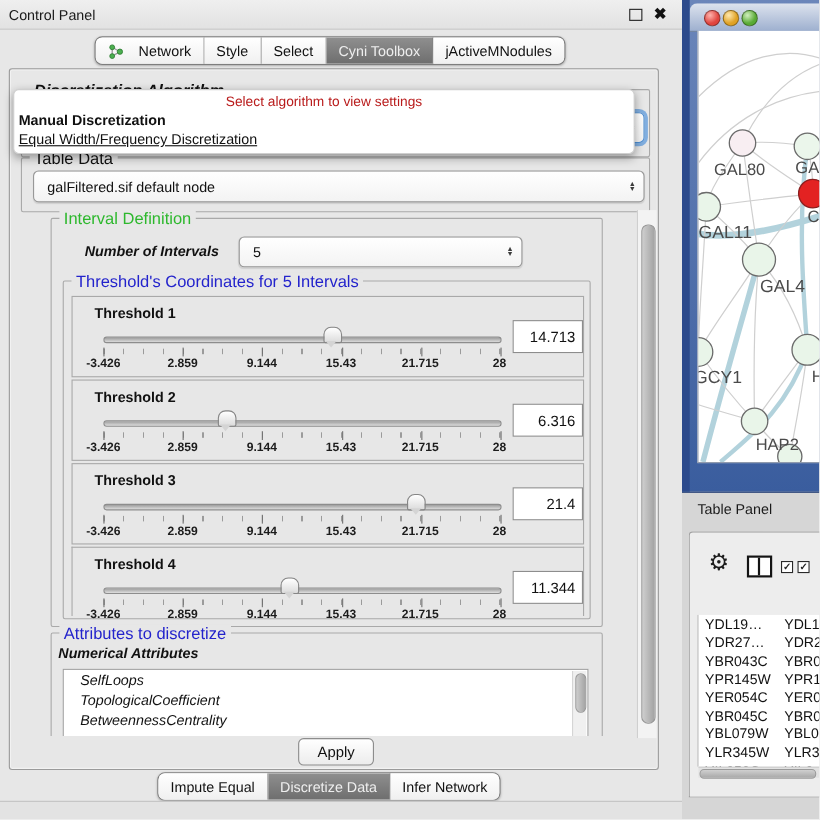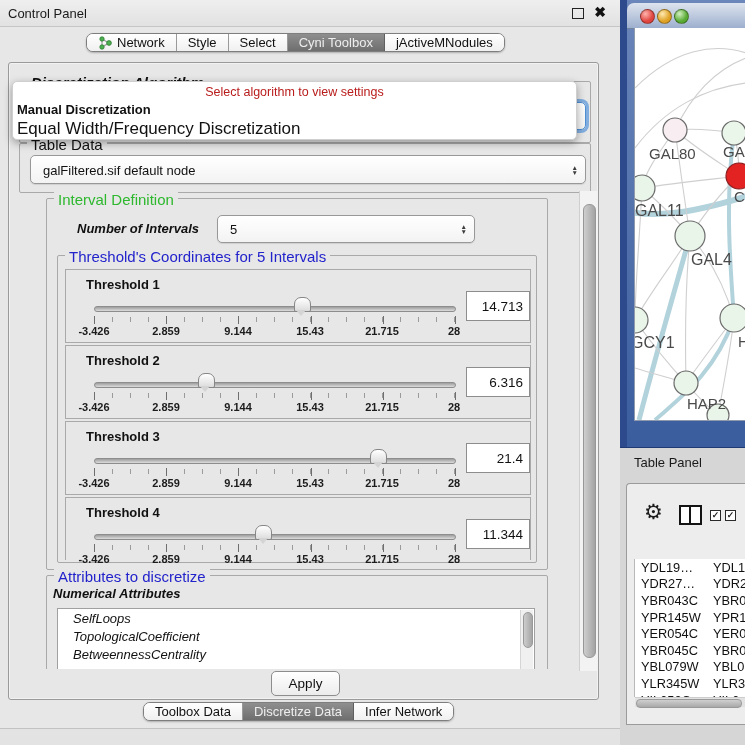--- a/index.html
+++ b/index.html
@@ -6,40 +6,40 @@
   #app{position:relative;width:745px;height:745px;overflow:hidden;background:#e7e7e7;
        font-family:"Liberation Sans",sans-serif;color:#111;}
   .abs{position:absolute;}
   
   #titlebar{left:0;top:0;width:620px;height:26px;background:linear-gradient(#efefef,#e2e2e2);border-bottom:1px solid #c6c6c6;}
   #titlebar .t{position:absolute;left:8px;top:6px;font-size:13px;color:#1a1a1a;}
   .float-ic{position:absolute;right:36px;top:8px;width:10px;height:9px;border:1.6px solid #222;}
   .close-ic{position:absolute;right:14px;top:4px;font-size:14px;font-weight:bold;color:#111;}
   
   .segbar{display:flex;border:1px solid #7e7e7e;border-radius:7px;overflow:hidden;box-shadow:0 1px 2px rgba(0,0,0,.25);background:#fff;}
-  .seg{display:flex;align-items:center;justify-content:center;gap:5px;font-size:13px;
-       background:linear-gradient(#ffffff,#f0f0f0);color:#111;border-right:1px solid #9a9a9a;padding:0 11px;height:17px;white-space:nowrap;}
+  .seg{display:flex;align-items:center;justify-content:center;gap:14px;font-size:13px;
+       background:linear-gradient(#ffffff,#f0f0f0);color:#111;border-right:1px solid #9a9a9a;padding:0 11px;height:24px;white-space:nowrap;}
   .seg:last-child{border-right:none;}
   .seg.active{background:linear-gradient(#8f8f8f,#6e6e6e);color:#eeeeee;border-right-color:#5f5f5f;}
   
   #mainpanel{left:8px;top:62px;width:589px;height:636px;border:1px solid #9a9a9a;border-radius:3px;background:#e7e7e7;box-shadow:inset 0 0 0 1px #f2f2f2;}
   .group{position:absolute;border:1px solid #a9a9a9;border-radius:2px;}
   .gtitle{position:absolute;top:-8px;left:7px;background:#e7e7e7;padding:0 4px;font-size:15px;white-space:nowrap;}
   .green{color:#2db82d;} .blue{color:#2323cc;} .bold{font-weight:bold;font-style:italic;}
   .combo{position:absolute;background:linear-gradient(#ffffff,#f3f3f3);border:1px solid #989898;border-radius:5px;box-shadow:0 1px 1px rgba(0,0,0,.10);}
   .combo .val{position:absolute;left:12px;top:50%;transform:translateY(-50%);font-size:13px;color:#111;}
   .stepper{position:absolute;right:7px;top:50%;transform:translateY(-50%);display:flex;flex-direction:column;align-items:center;color:#3c3c3c;}
   .stepper span{font-size:6.5px;line-height:5px;}
   .focusring{box-shadow:0 0 0 3px rgba(95,155,220,.75);border-color:#4e8fd4;}
   
   #popup{left:12px;top:81px;width:563px;height:57px;background:#fff;border:1px solid #cfcfcf;border-radius:5px;
          box-shadow:0 3px 9px rgba(0,0,0,.35);z-index:30;}
   #popup .hint{position:absolute;left:0;top:3px;width:100%;text-align:center;font-size:12.5px;color:#b91c1c;}
   #popup .opt1{position:absolute;left:4px;top:20px;font-size:13px;font-weight:bold;}
-  #popup .opt2{position:absolute;left:4px;top:37px;font-size:17px;}
+  #popup .opt2{position:absolute;left:4px;top:37px;font-size:13px;text-decoration:underline;}
   
   #scrollvp{left:14px;top:190px;width:564px;height:478px;overflow:hidden;}
   .vsb-track{position:absolute;left:578px;top:190px;width:17px;height:478px;background:#f3f3f3;border-left:1px solid #cfcfcf;}
   .vsb-thumb{position:absolute;left:2.5px;top:13px;width:11px;height:452px;background:linear-gradient(90deg,#cecece,#a3a3a3);border:1px solid #979797;border-radius:6px;}
   
   .tpanel{position:absolute;left:7px;width:464px;height:72px;border:1px solid #a9a9a9;background:#e7e7e7;}
   .tpanel .lab{position:absolute;left:20px;top:7px;font-size:13px;font-weight:bold;}
   .track{position:absolute;left:28px;top:36px;width:360px;height:4px;background:linear-gradient(#9d9d9d,#dcdcdc);border:1px solid #8d8d8d;border-radius:3px;}
   .thumbzone{position:absolute;left:28px;top:27px;width:360px;height:22px;}
   .thumb{position:absolute;top:0;width:15px;height:13px;margin-left:-8px;background:linear-gradient(#ffffff,#dcdcdc);border:1px solid #868686;border-radius:7px 7px 2px 2px;}
@@ -307,21 +307,21 @@
   </div>
 
   <div class="abs" id="popup">
     <div class="hint">Select algorithm to view settings</div>
     <div class="opt1">Manual Discretization</div>
     <div class="opt2">Equal Width/Frequency Discretization</div>
   </div>
 
   <div class="abs segbar" style="left:143px;top:702px;">
     <div class="seg">
-        <span>Toolbox Data</span>
+        <span>Impute Equal</span>
       </div>
     <div class="seg active">
         <span>Discretize Data</span>
       </div>
     <div class="seg">
         <span>Infer Network</span>
       </div>
   </div>
   <div class="abs" id="footer"></div>
 

